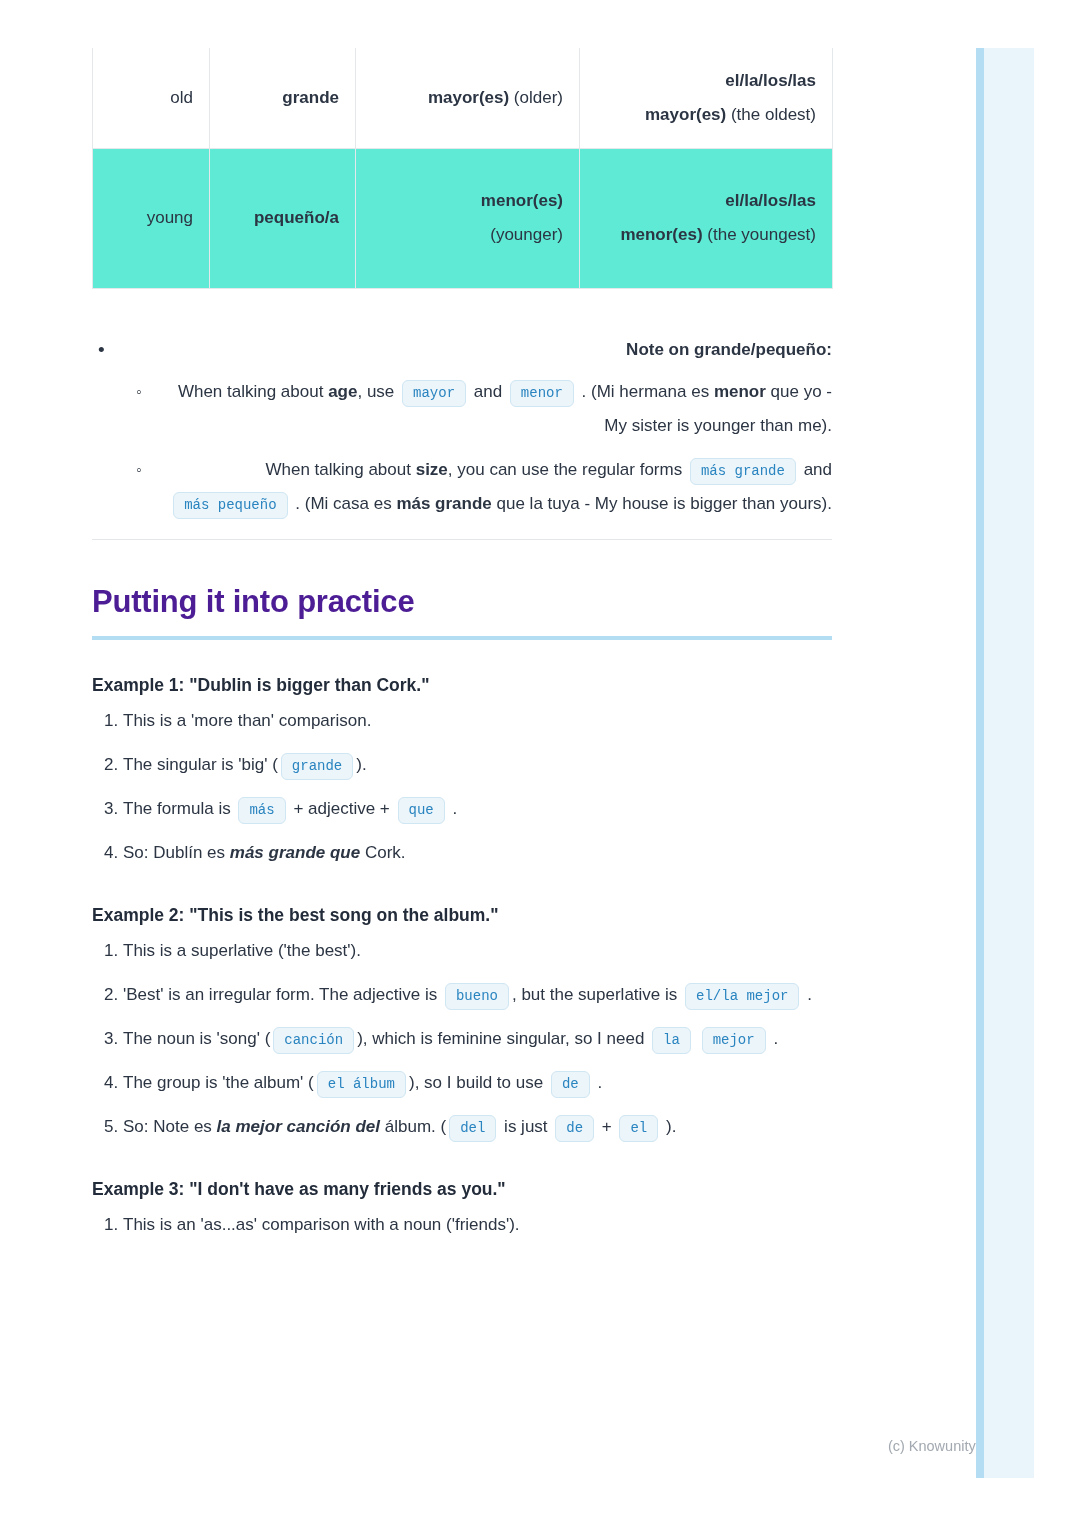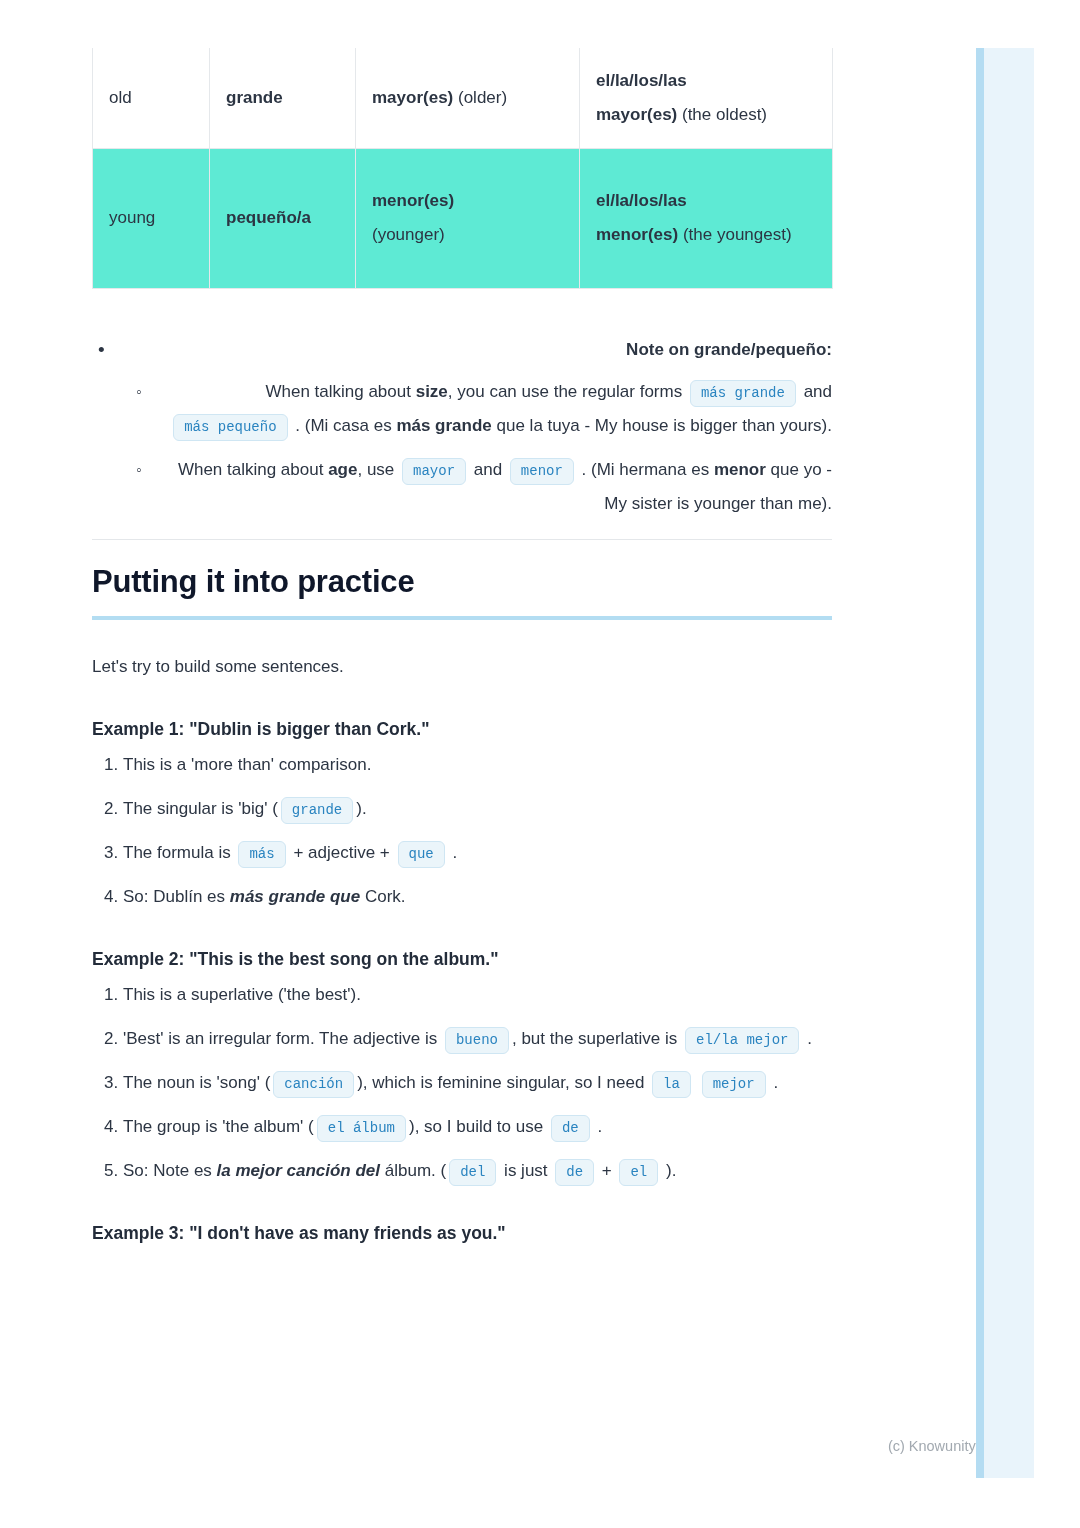--- a/index.html
+++ b/index.html
@@ -25,20 +25,21 @@
     border-collapse: collapse;
     margin-top: 48px;
     table-layout: fixed;
   }
   table.cmp td {
     border: 1px solid #e5e8eb;
     padding: 14px 16px;
     line-height: 34px;
     vertical-align: middle;
     background: #ffffff;
+    text-align: right;
   }
   table.cmp tr:first-child td { border-top: none; height: 100px; }
   table.cmp tr:nth-child(2) td { background: #5eead4; height: 140px; }
   table.cmp col.c1 { width: 117px; }
   table.cmp col.c2 { width: 146px; }
   table.cmp col.c3 { width: 224px; }
   table.cmp col.c4 { width: 253px; }
 
   
   .b  { font-weight: 700; }
@@ -91,24 +92,24 @@
     color: #2c3543;
   }
 
   
   hr.divider {
     border: none;
     border-top: 1px solid #e4e7ea;
     margin-top: 18px;
   }
   h1.section-title {
-    margin-top: 24px;
+    margin-top: 44px;
     font-size: 31px;
     font-weight: 700;
-    color: #0f172a;
+    color: #4c1d95;
     letter-spacing: -0.2px;
     padding-bottom: 16px;
     border-bottom: 4px solid #b3ddf2;
   }
   p.intro {
     margin-top: 30px;
     line-height: 34px;
   }
 
   
@@ -175,49 +176,51 @@
           <td><span class="b">menor(es)</span><br><span class="t">(younger)</span></td>
           <td><span class="b">el/la/los/las</span><br><span class="b">menor(es)</span><span class="t"> (the youngest)</span></td>
         </tr>
       </tbody>
   </table>
 
   <ul class="note">
     <li>
       <span id="note-title"><span class="b">Note on grande/pequeño:</span></span>
       <ul id="note-subitems">
+          <li><span class="t">When talking about </span><span class="b">age</span><span class="t">, use </span><code class="chip">mayor</code><span class="t"> and </span><code class="chip">menor</code><span class="t"> . (Mi hermana es </span><span class="b">menor</span><span class="t"> que yo - My sister is younger than me).</span></li>
           <li><span class="t">When talking about </span><span class="b">size</span><span class="t">, you can use the regular forms </span><code class="chip">más grande</code><span class="t"> and </span><code class="chip">más pequeño</code><span class="t"> . (Mi casa es </span><span class="b">más grande</span><span class="t"> que la tuya - My house is bigger than yours).</span></li>
-          <li><span class="t">When talking about </span><span class="b">age</span><span class="t">, use </span><code class="chip">mayor</code><span class="t"> and </span><code class="chip">menor</code><span class="t"> . (Mi hermana es </span><span class="b">menor</span><span class="t"> que yo - My sister is younger than me).</span></li>
         </ul>
     </li>
   </ul>
 
   <hr class="divider">
 
   <h1 class="section-title">Putting it into practice</h1>
 
-  <p class="intro">Let's try to build some sentences.</p>
 
   <div id="examples">
       <div class="example-heading">Example 1: "Dublin is bigger than Cork."</div>
       <ol class="steps">
         <li><span class="t">This is a 'more than' comparison.</span></li>
         <li><span class="t">The singular is 'big' (</span><code class="chip">grande</code><span class="t">).</span></li>
         <li><span class="t">The formula is </span><code class="chip">más</code><span class="t"> + adjective + </span><code class="chip">que</code><span class="t"> .</span></li>
         <li><span class="t">So: </span><span class="i">Dublín es </span><span class="bi">más grande que</span><span class="i"> Cork.</span></li>
       </ol>
       <div class="example-heading">Example 2: "This is the best song on the album."</div>
       <ol class="steps">
         <li><span class="t">This is a superlative ('the best').</span></li>
         <li><span class="t">'Best' is an irregular form. The adjective is </span><code class="chip">bueno</code><span class="t">, but the superlative is </span><code class="chip">el/la mejor</code><span class="t"> .</span></li>
         <li><span class="t">The noun is 'song' (</span><code class="chip">canción</code><span class="t">), which is feminine singular, so I need </span><code class="chip">la</code><span class="t"> </span><code class="chip">mejor</code><span class="t"> .</span></li>
         <li><span class="t">The group is 'the album' (</span><code class="chip">el álbum</code><span class="t">), so I build to use </span><code class="chip">de</code><span class="t"> .</span></li>
         <li><span class="t">So: </span><span class="i">Note es </span><span class="bi">la mejor canción del</span><span class="i"> álbum.</span><span class="t"> (</span><code class="chip">del</code><span class="t"> is just </span><code class="chip">de</code><span class="t"> + </span><code class="chip">el</code><span class="t"> ).</span></li>
       </ol>
       <div class="example-heading">Example 3: "I don't have as many friends as you."</div>
+      <ol class="steps">
+        <li><span class="t">This is an 'as...as' comparison with a noun ('friends').</span></li>
+      </ol>
     </div>
 
 </div>
 
 <div class="footer">(c) Knowunity 2025</div>
 
 <div class="scroll-track">
   <div class="scroll-thumb"></div>
 </div>
 

